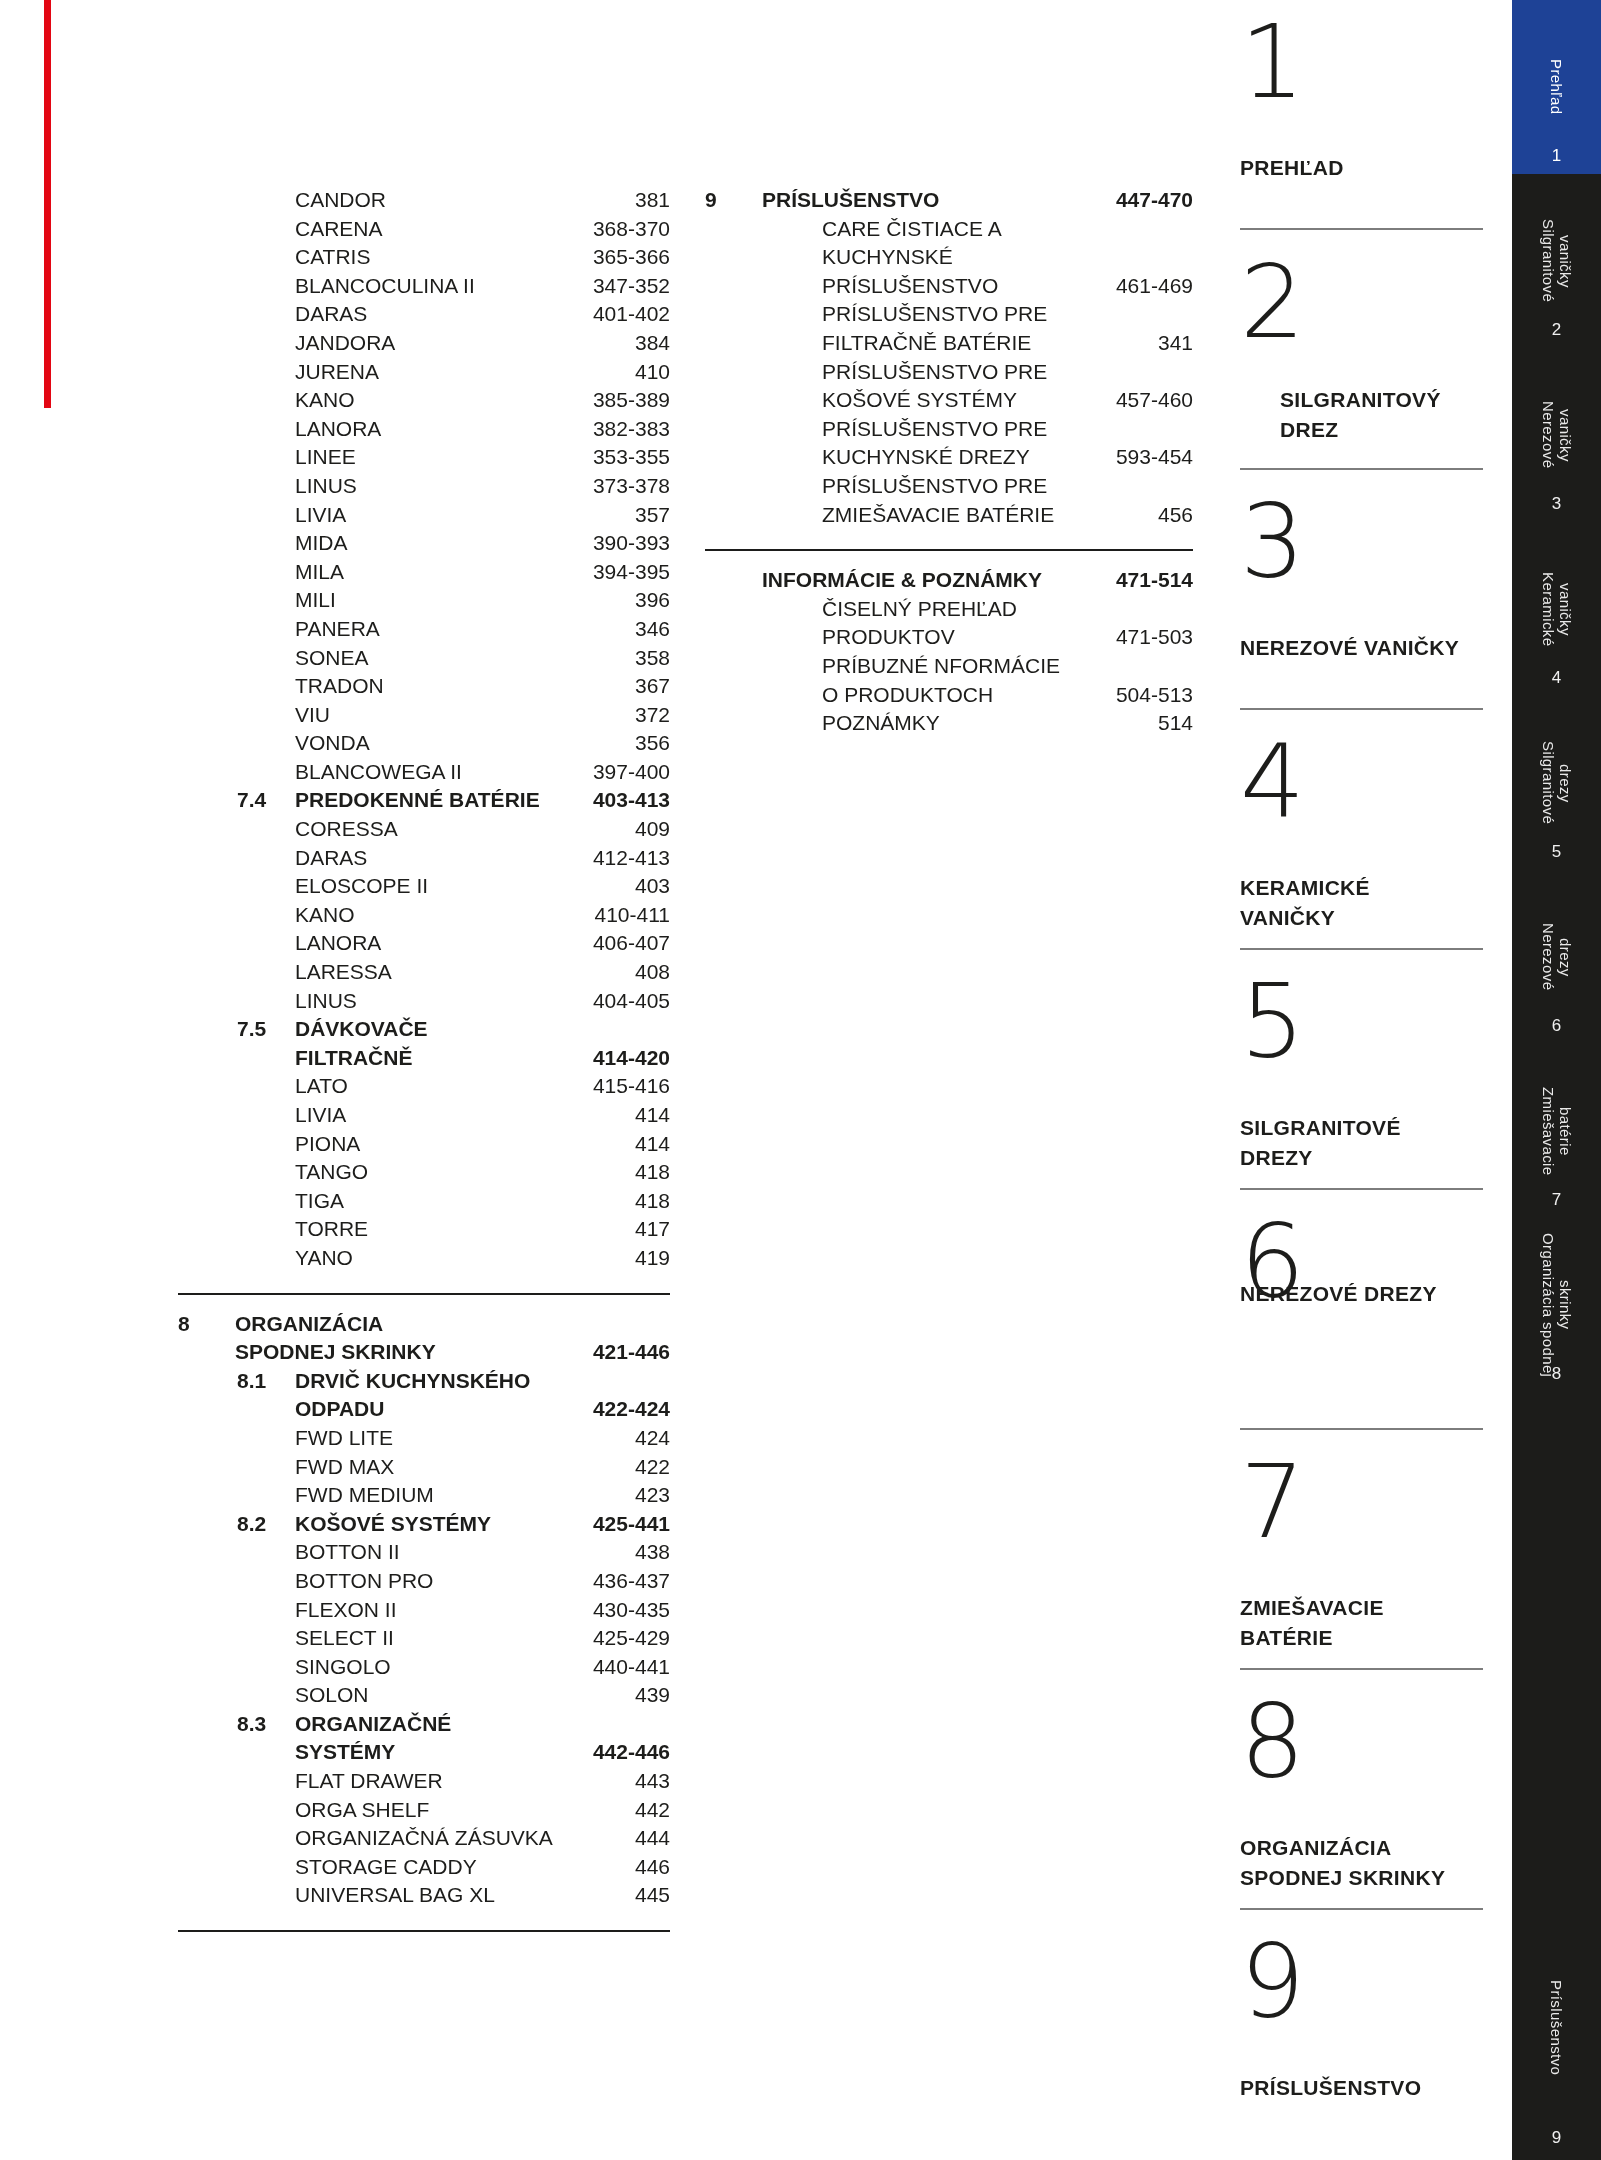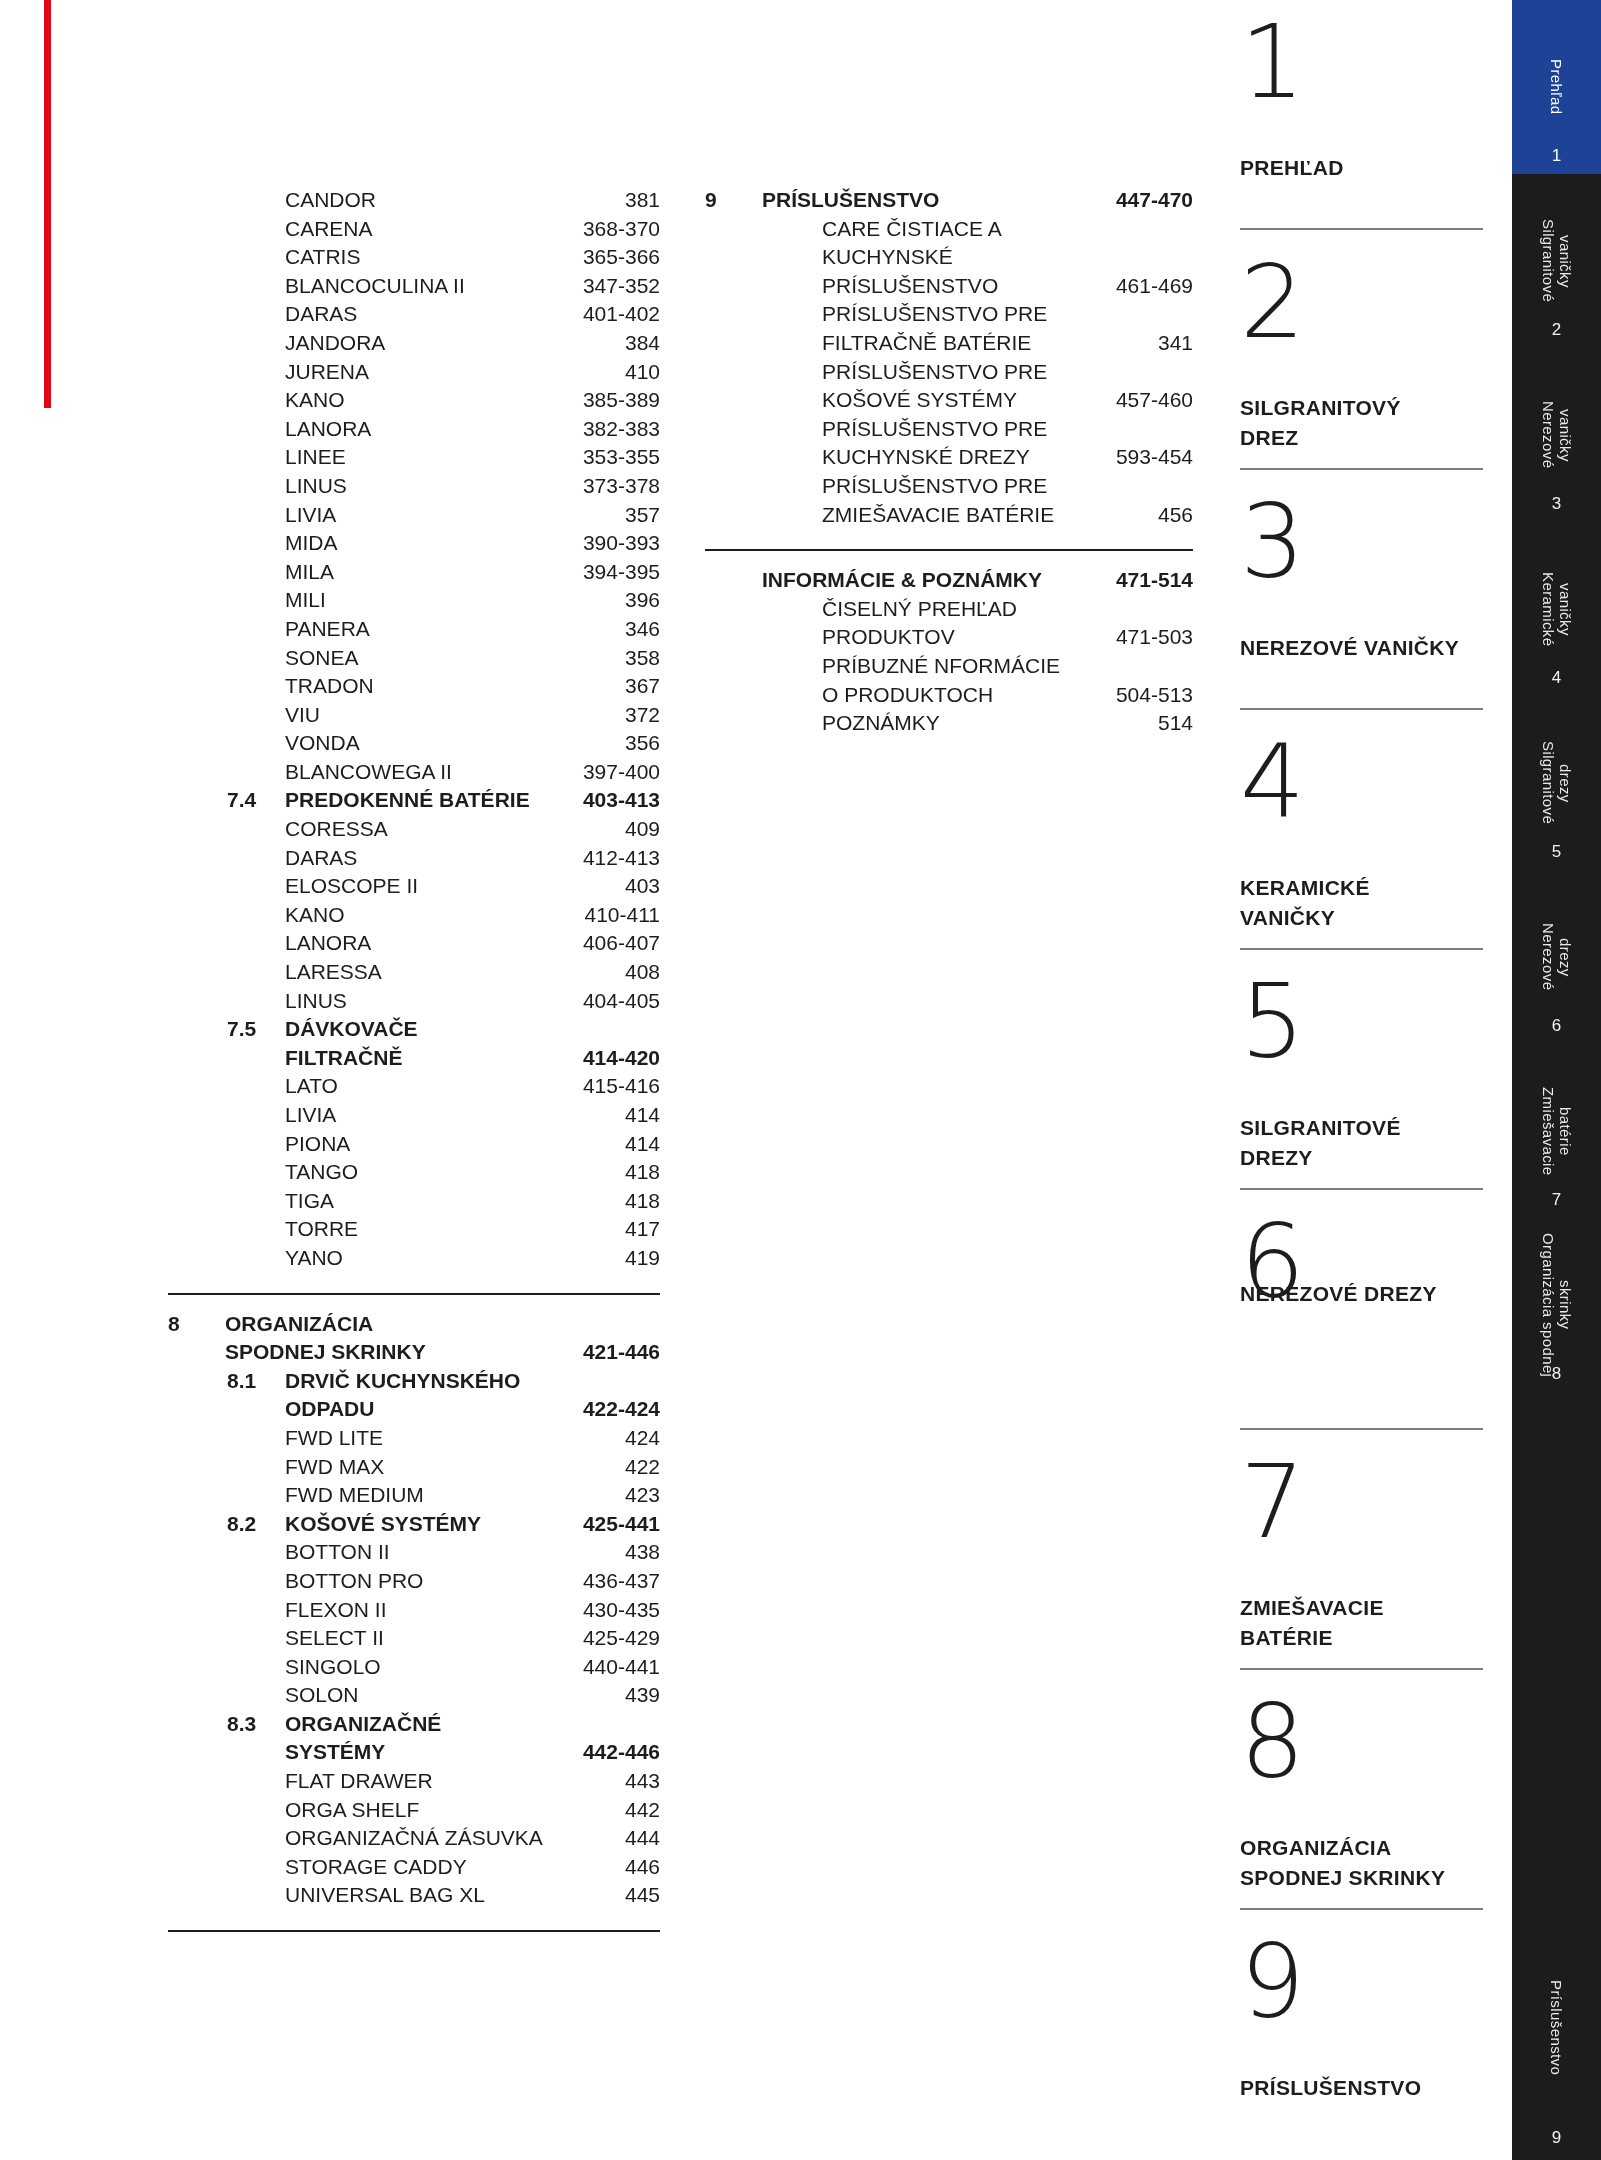--- a/index.html
+++ b/index.html
@@ -2,21 +2,21 @@
 <html><head>
 <meta charset="utf-8">
 <style>
   html,body{margin:0;padding:0;background:#fff;}
   .page{position:relative;width:1601px;height:2160px;background:#ffffff;overflow:hidden;
         font-family:"Liberation Sans",sans-serif;color:#1d1d1b;}
   .red-mark{position:absolute;left:44px;top:0;width:7px;height:408px;background:#e30613;}
 
   
   .toc-col{position:absolute;top:186px;display:flex;flex-direction:column;font-size:21px;}
-  #toc-left{left:168px;width:492px;justify-content:space-between;}
+  #toc-left{left:178px;width:492px;justify-content:space-between;}
   #toc-mid{left:705px;width:488px;}
   .blk{}
   .toc-col > :first-child{margin-top:0;}
   .toc-rule{height:2px;background:#1d1d1b;margin-top:20px;margin-bottom:15px;flex:0 0 auto;}
   .row{position:relative;line-height:28.6px;height:28.6px;white-space:nowrap;padding-left:117px;}
   .row.s-h1,.row.s-h1c{padding-left:57px;}
   .row.s-h1,.row.s-h1c,.row.s-h2,.row.s-h2c{font-weight:bold;}
   .row .num{position:absolute;left:0;}
   .row.s-h2 .num{left:59px;}
   .row .pg{position:absolute;right:0;top:0;}
@@ -148,21 +148,21 @@
         <div class="row s-item"><span class="txt">PRÍBUZNÉ NFORMÁCIE</span></div>
         <div class="row s-item"><span class="txt">O PRODUKTOCH</span><span class="pg">504-513</span></div>
         <div class="row s-item"><span class="txt">POZNÁMKY</span><span class="pg">514</span></div>
       </div>
     </div>
   <div id="rail" class="rail">
       <div class="rail-num" style="top: 11px;">1</div>
       <div class="rail-title" style="top: 153px;">PREHĽAD</div>
       <div class="rail-rule" style="top: 228px;"></div>
       <div class="rail-num" style="top: 251px;">2</div>
-      <div class="rail-title" style="top: 393px;">SILGRANITOVÝ<br>DREZ</div>
+      <div class="rail-title" style="top: 385px; margin-left: 40px;">SILGRANITOVÝ<br>DREZ</div>
       <div class="rail-rule" style="top: 468px;"></div>
       <div class="rail-num" style="top: 491px;">3</div>
       <div class="rail-title" style="top: 633px;">NEREZOVÉ VANIČKY</div>
       <div class="rail-rule" style="top: 708px;"></div>
       <div class="rail-num" style="top: 731px;">4</div>
       <div class="rail-title" style="top: 873px;">KERAMICKÉ<br>VANIČKY</div>
       <div class="rail-rule" style="top: 948px;"></div>
       <div class="rail-num" style="top: 971px;">5</div>
       <div class="rail-title" style="top: 1113px;">SILGRANITOVÉ<br>DREZY</div>
       <div class="rail-rule" style="top: 1188px;"></div>

